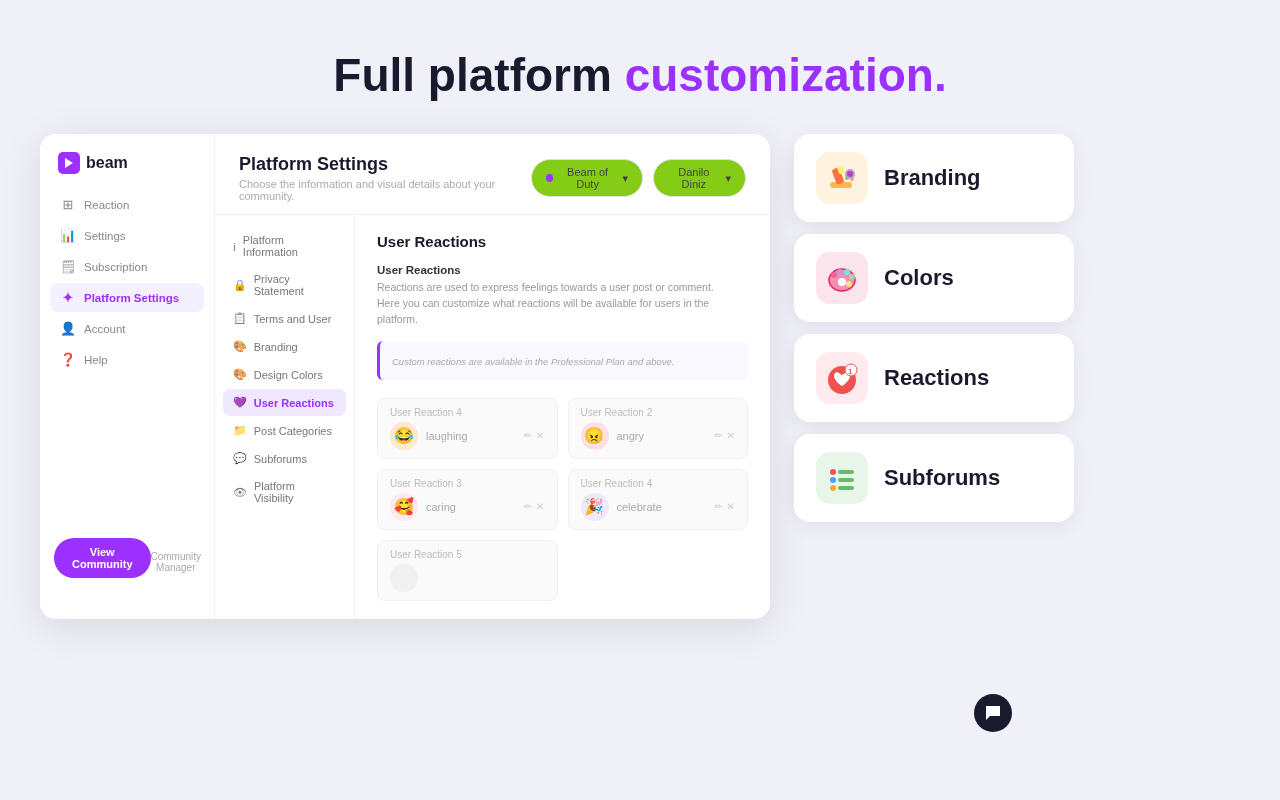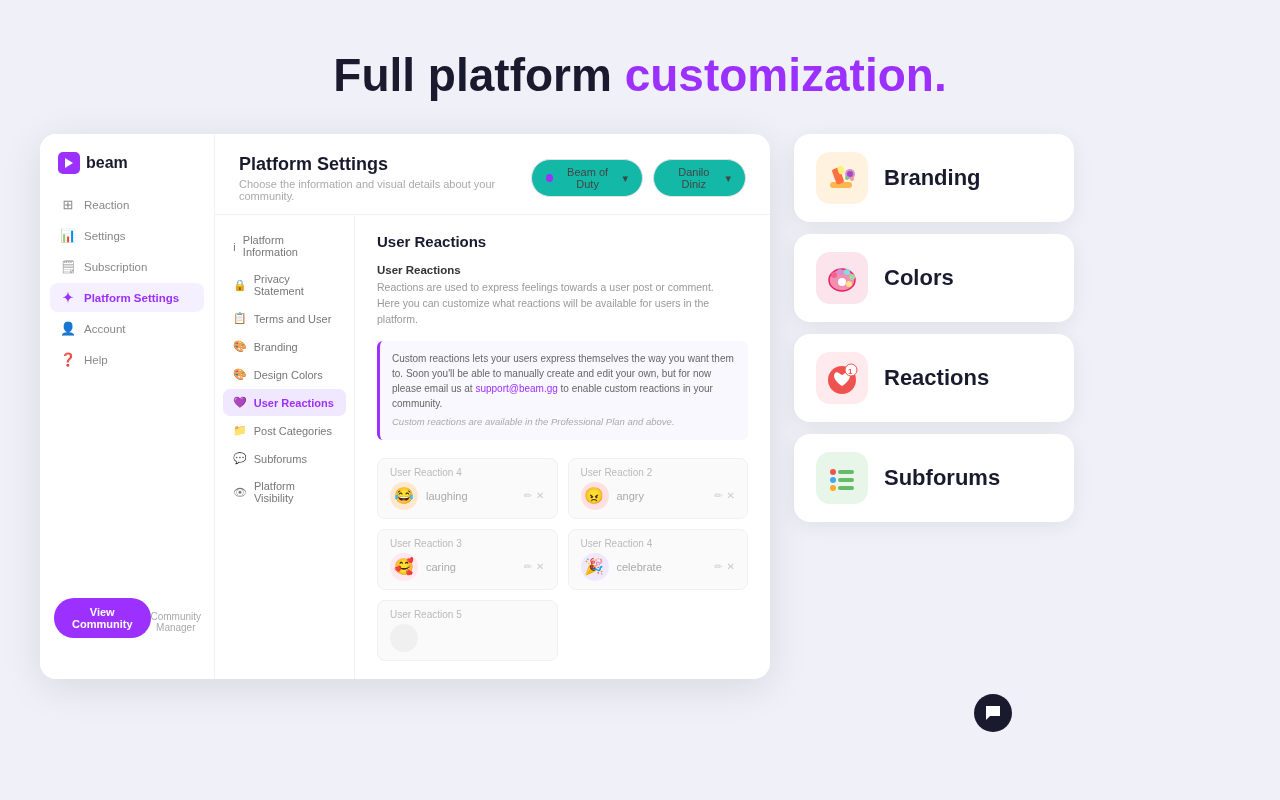--- a/index.html
+++ b/index.html
@@ -165,21 +165,21 @@
     }
     .panel-header-actions {
       display: flex;
       gap: 10px;
       align-items: center;
     }
     .dropdown-btn {
       display: flex;
       align-items: center;
       gap: 6px;
-      background: #14b8a6;
+      background: #84cc16;
       border: 1px solid #e0e0e8;
       border-radius: 20px;
       padding: 6px 14px;
       font-size: 11px;
       color: #444;
       cursor: pointer;
     }
     .dropdown-btn .dot { width: 8px; height: 8px; border-radius: 50%; background: #9b30ff; }
 
     
@@ -492,25 +492,20 @@
         <div class="settings-body">
           <div class="section-title">User Reactions</div>
 
           <div class="section-label">User Reactions</div>
           <div class="section-desc">
             Reactions are used to express feelings towards a user post or comment.<br>
             Here you can customize what reactions will be available for users in the platform.
           </div>
 
           <div class="info-box">
-            <p>
-              Custom reactions lets your users express themselves the way you want them to.
-              Soon you'll be able to manually create and edit your own, but for now please email us
-              at <a>support@beam.gg</a> to enable custom reactions in your community.
-            </p>
             <p class="note">
               Custom reactions are available in the Professional Plan and above.
             </p>
           </div>
 
           <div class="reactions-grid">
 
             <div class="reaction-item">
               <div style="flex:1">
                 <div class="reaction-label">User Reaction 4</div>

